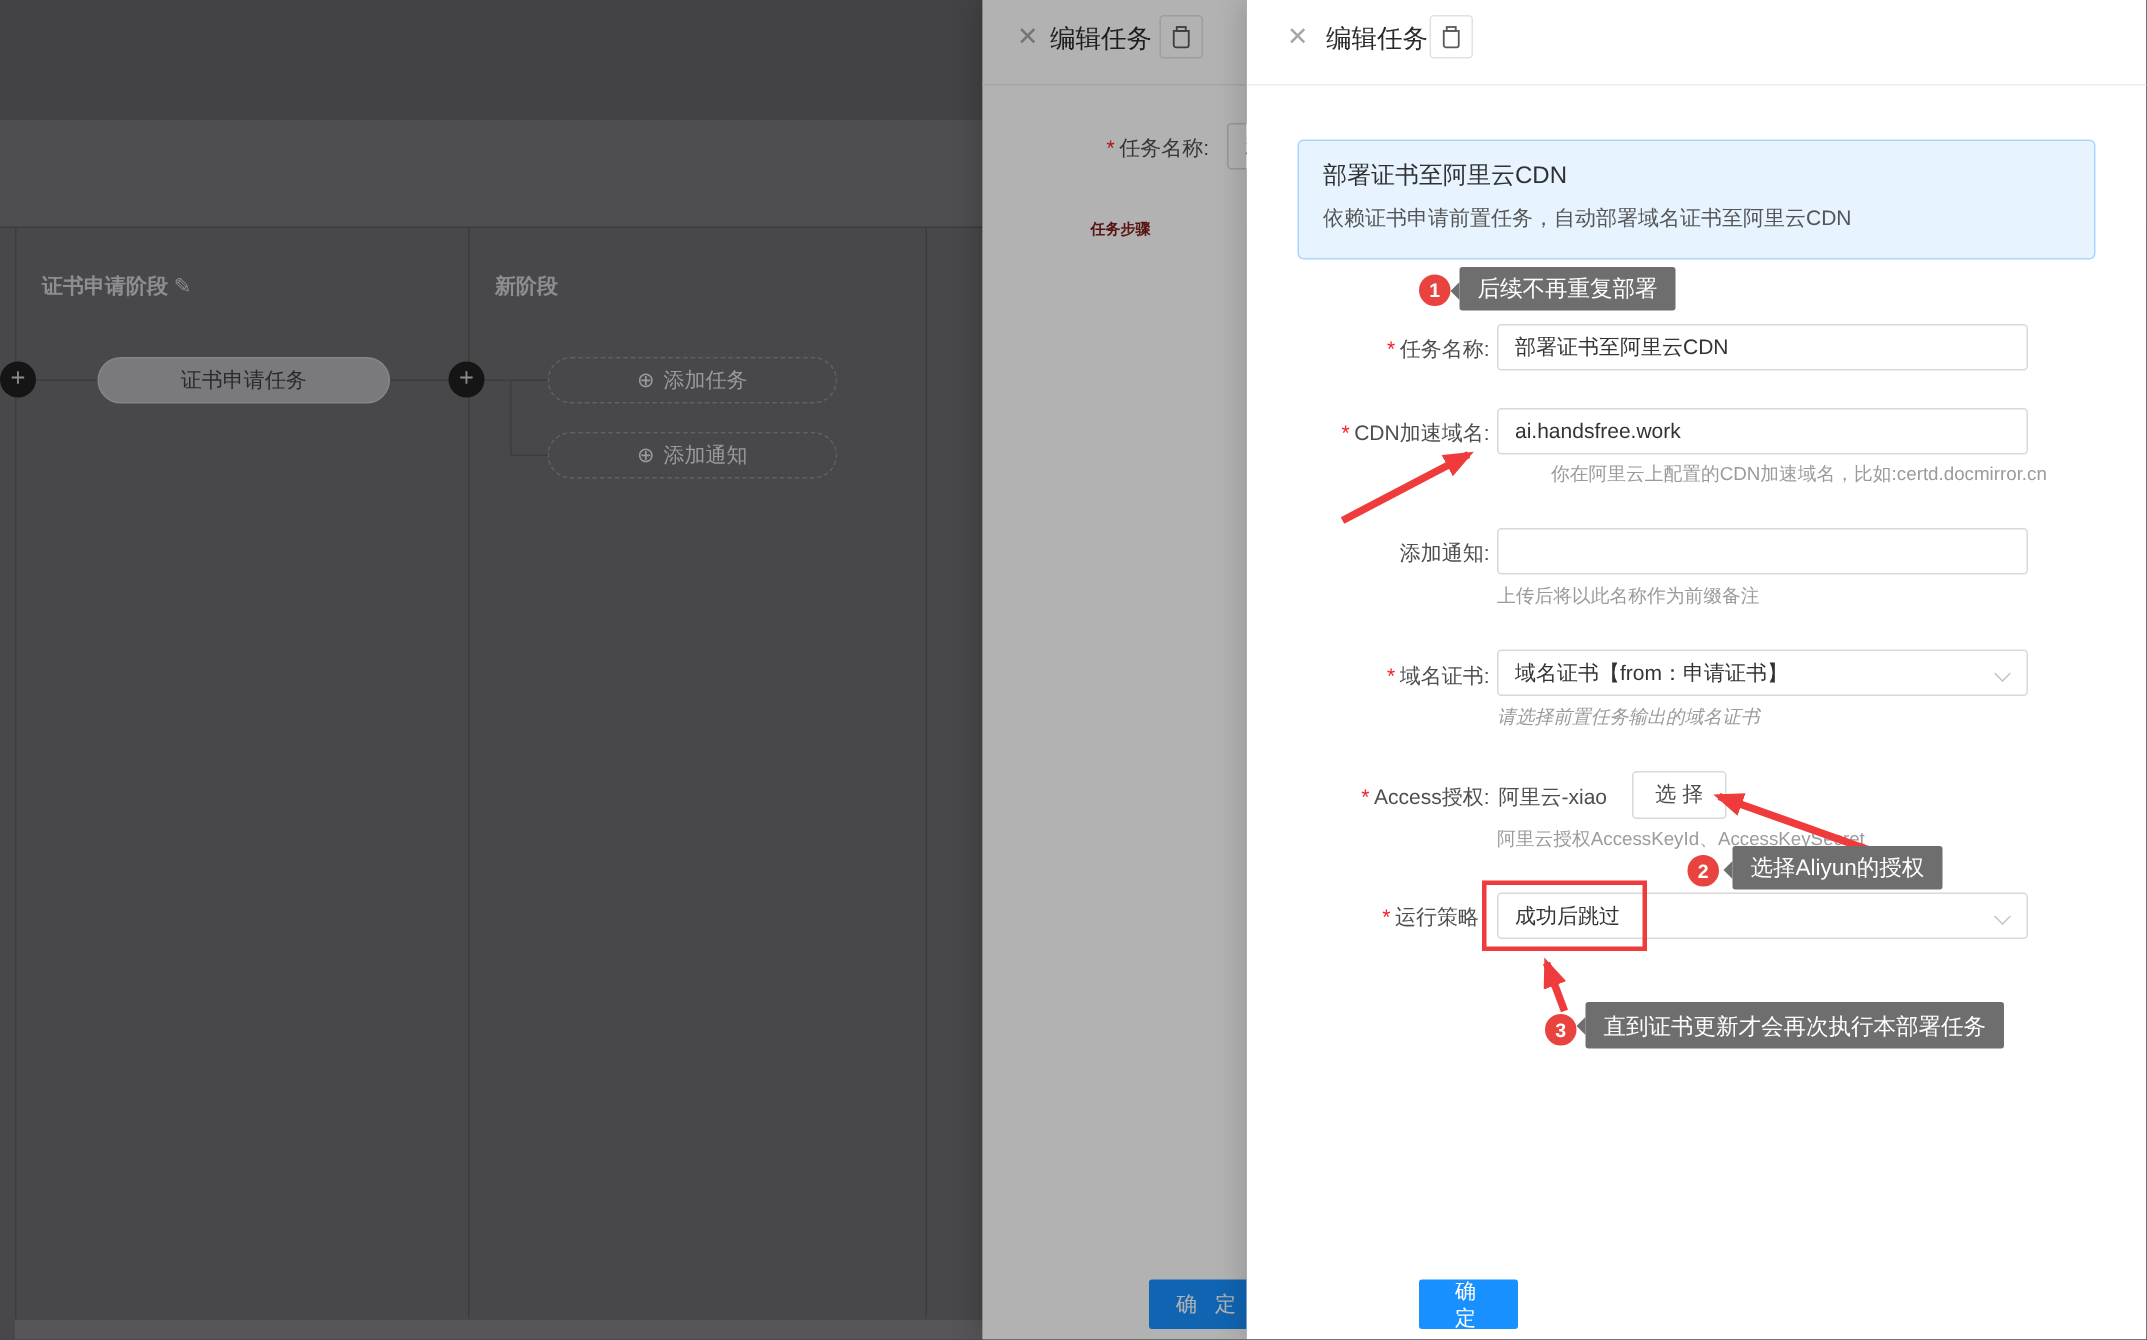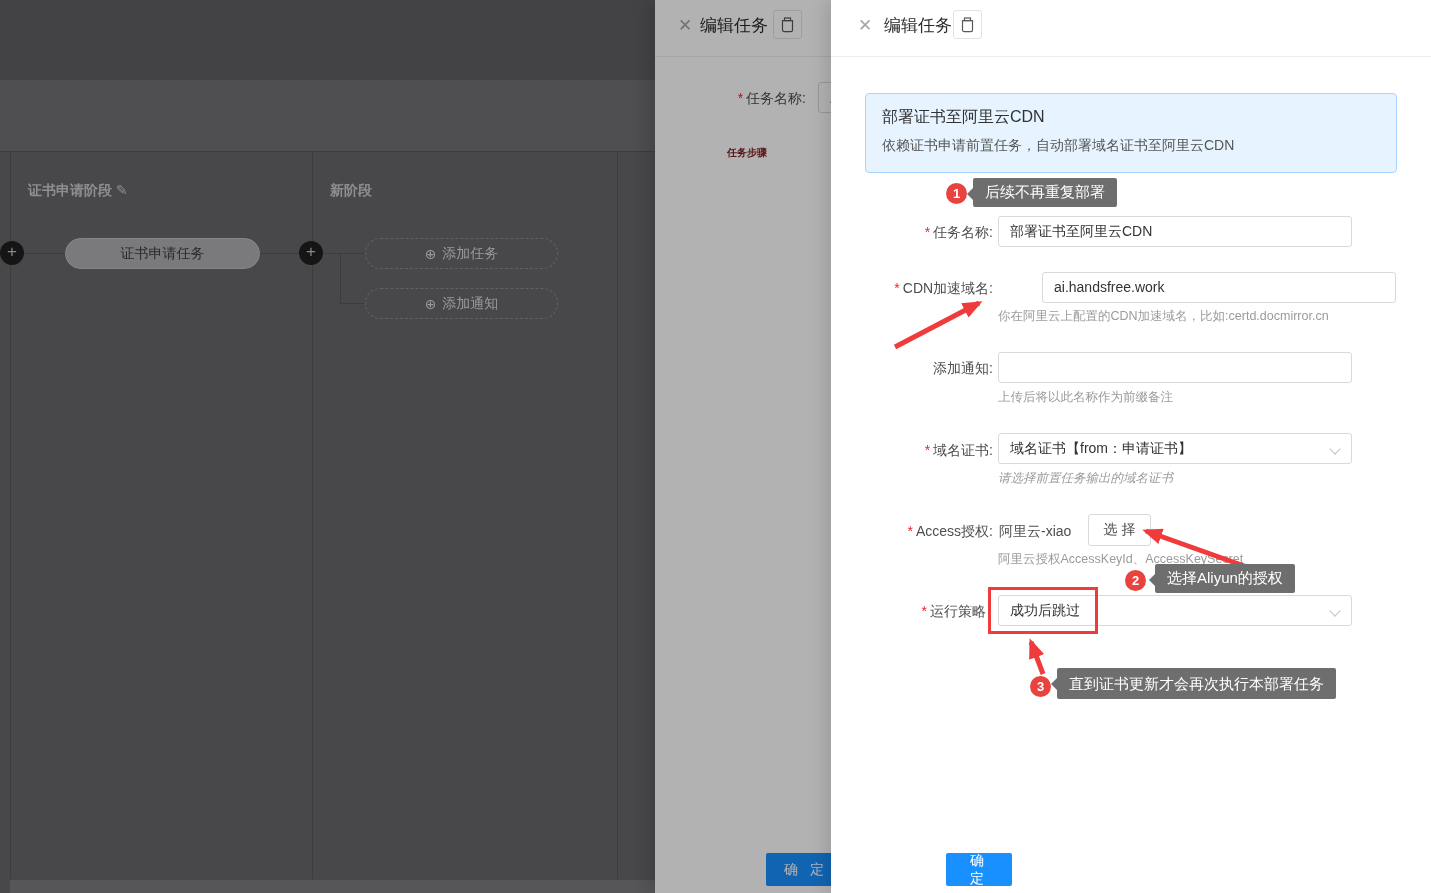--- a/index.html
+++ b/index.html
@@ -155,22 +155,22 @@
     <div class="g-tip" style="left:142px; top:178px;">后续不再重复部署</div>
 
     <span class="f-label" style="top:224px;">
       <span class="req">*</span><span>任务名称:</span>
     </span>
     <div class="f-input" style="top:216px;">部署证书至阿里云CDN</div>
 
     <span class="f-label" style="top:280px;">
       <span class="req">*</span><span>CDN加速域名:</span>
     </span>
-    <div class="f-input" style="top:272px;margin-left:44px;">ai.handsfree.work</div>
-    <div class="f-hint" style="top:308px;">你在阿里云上配置的CDN加速域名，比如:certd.docmirror.cn</div>
+    <div class="f-input" style="top:272px;">ai.handsfree.work</div>
+    <div class="f-hint" style="top:308px;margin-left:36px;">你在阿里云上配置的CDN加速域名，比如:certd.docmirror.cn</div>
 
     <span class="f-label" style="top:360px;">
       <span>添加通知:</span>
     </span>
     <div class="f-input" style="top:352px;"></div>
     <div class="f-hint" style="top:389px;">上传后将以此名称作为前缀备注</div>
 
     <span class="f-label" style="top:442px;">
       <span class="req">*</span><span>域名证书:</span>
     </span>

